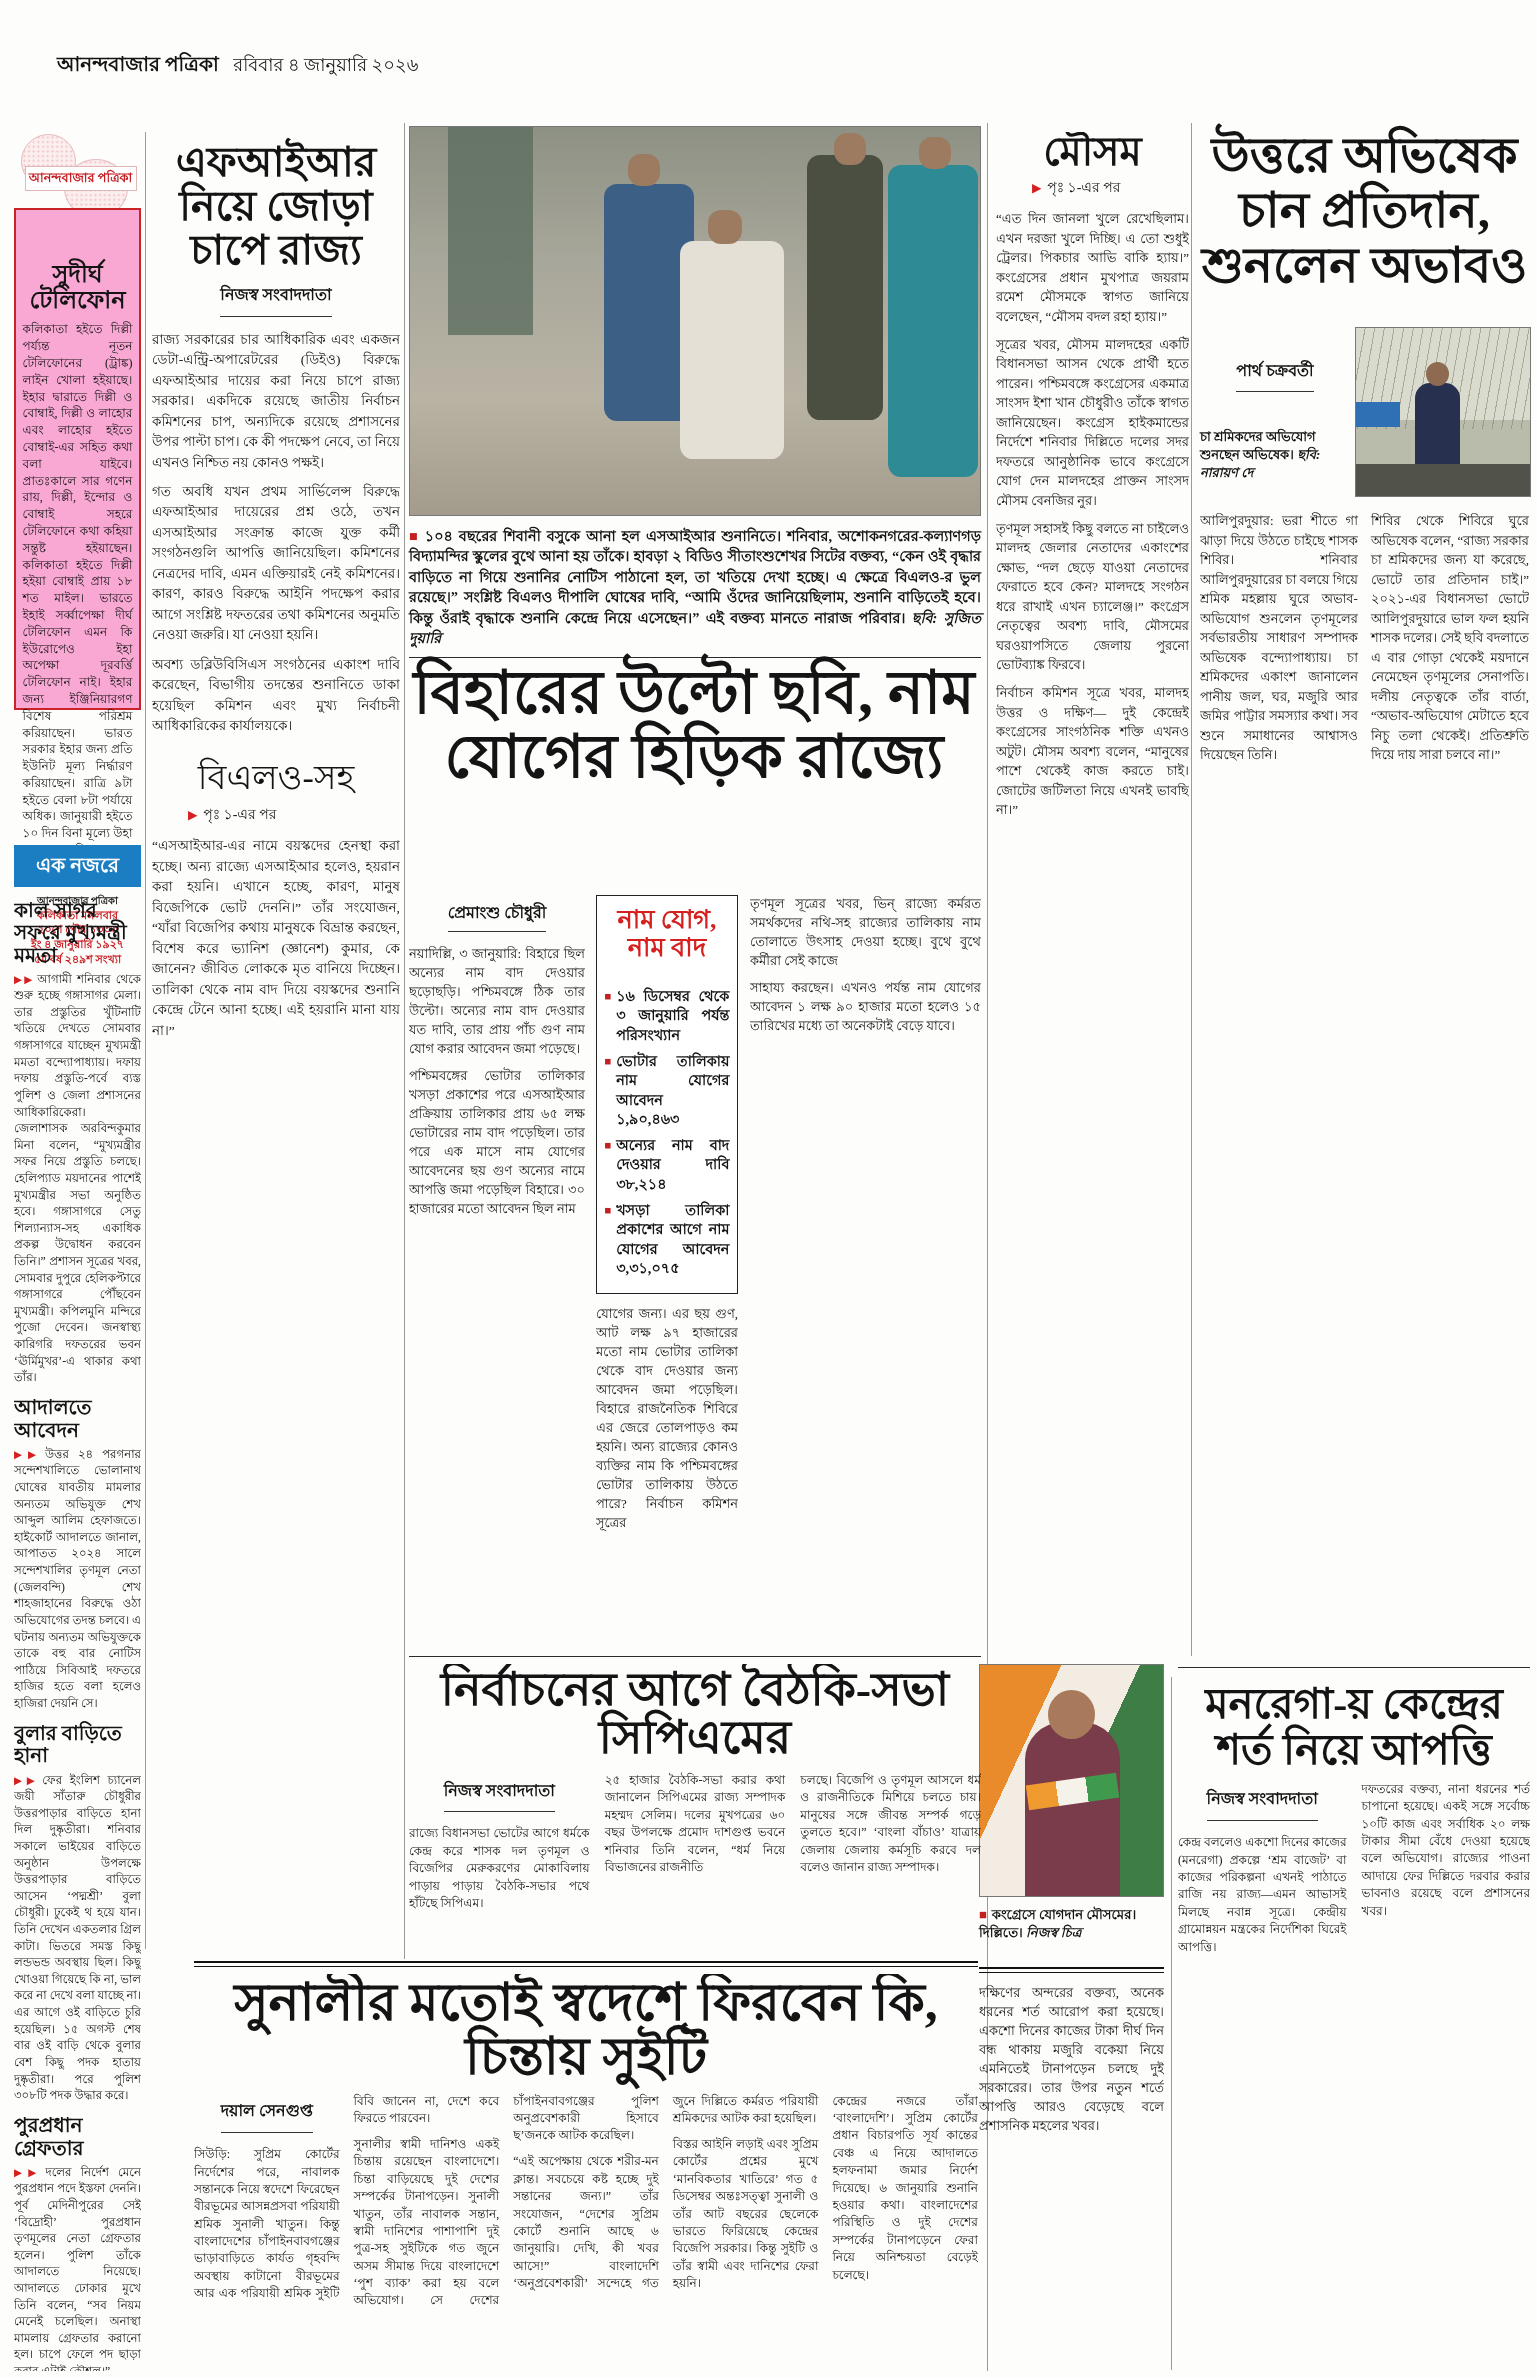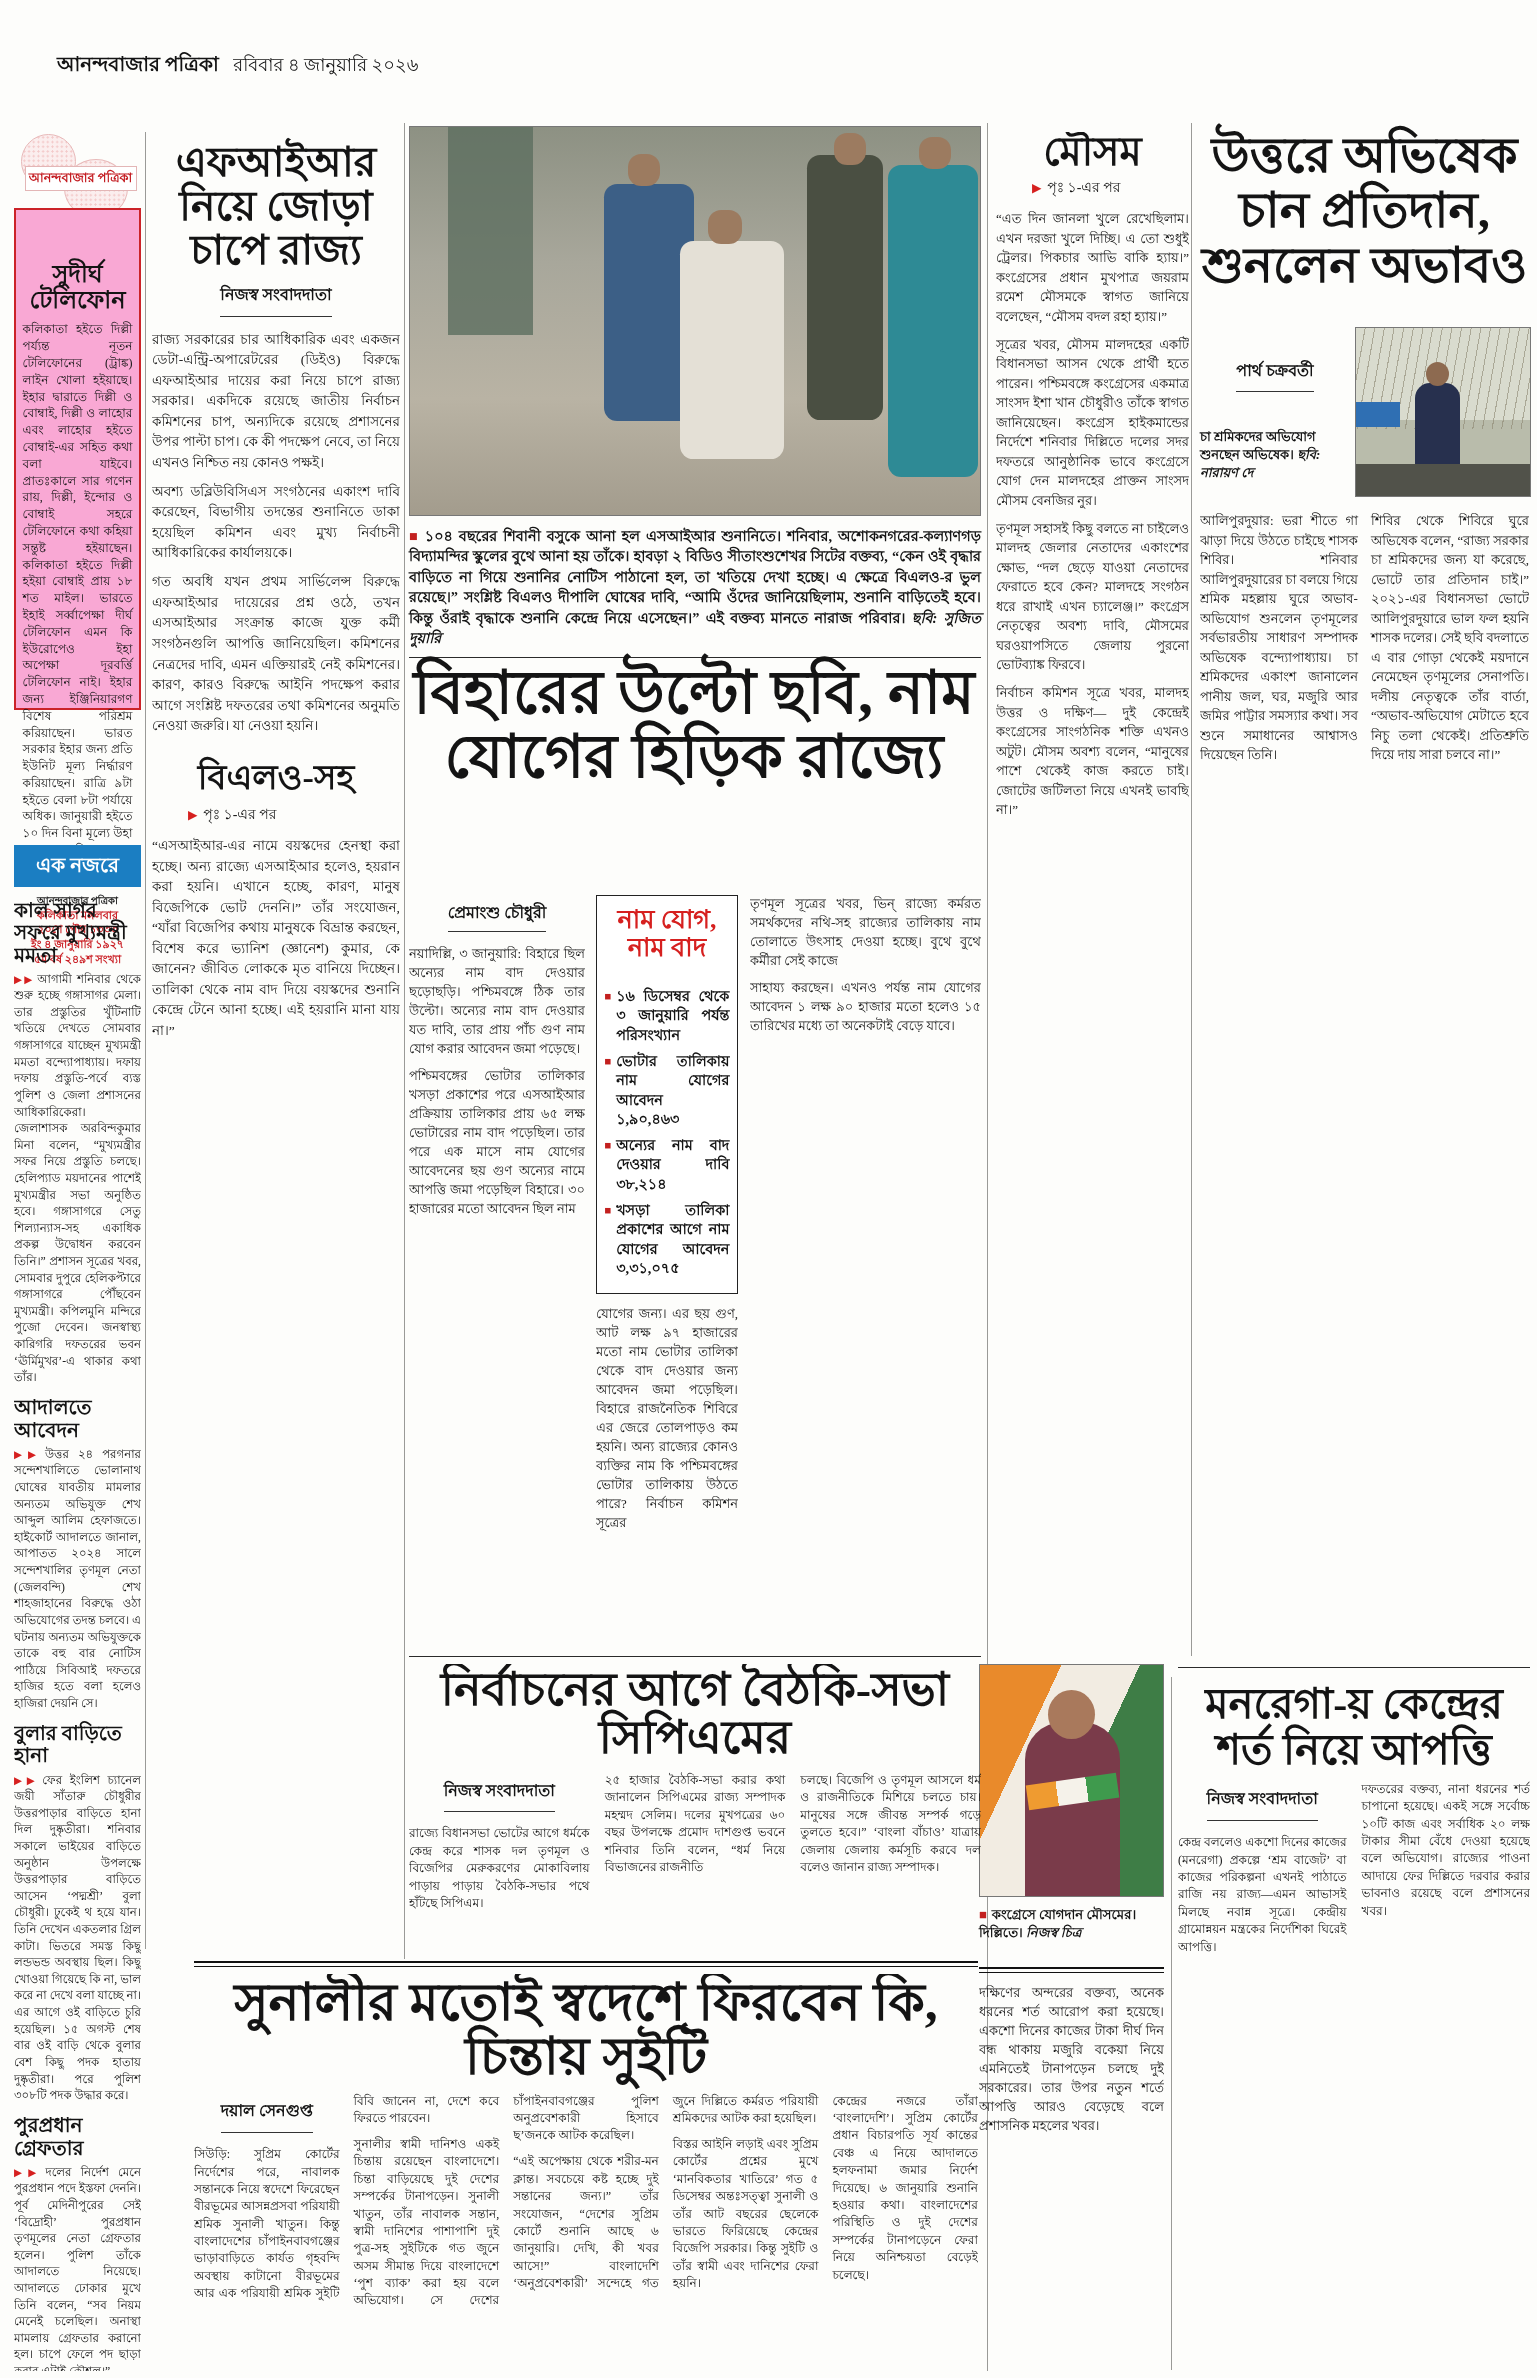--- a/index.html
+++ b/index.html
@@ -45,21 +45,21 @@
   .archive-foot .fr{color:#cb2228;font-weight:700;display:block;}
   .glance{position:absolute;left:14px;top:845px;width:127px;height:1526px;overflow:hidden;}
   .glance-banner{background:#1b7ec2;color:#fff;font-weight:700;font-size:20px;text-align:center;padding:4.7px 0;margin-bottom:11.4px;}
   .gitem h3{margin:9.5px 0 5.7px;font-size:20px;line-height:1.12;}
   .gitem .gtxt{font-size:11.7px;line-height:1.42;text-align:justify;}
   .gmark{color:#d6201f;font-size:10.4px;margin-right:2.8px;}
   
   .colb{position:absolute;left:152px;top:134px;width:248px;height:1817px;overflow:hidden;}
   .colb h1{margin:5.7px 0 9.5px;font-size:41px;line-height:1.08;text-align:center;}
   .colb .bodytxt{font-size:13.5px;line-height:1.52;}
-  .blo-head{margin:24.6px 0 7.6px;font-size:34px;text-align:center;font-weight:700;line-height:1;}
+  .blo-head{margin:24.6px 0 7.6px;font-size:34px;text-align:center;font-weight:400;line-height:1;}
   
   .photo-main{position:absolute;left:409px;top:126px;width:572px;height:390px;border:0.9px solid #777;overflow:hidden;
      background:linear-gradient(180deg,#8d9183 0%,#a8a79b 35%,#b9b3a4 70%,#a39c8d 100%);}
   .photo-main .door{position:absolute;left:38px;top:0;width:85px;height:208px;background:#5d6e5f;opacity:.8;}
   .photo-main .fig{position:absolute;border-radius:13.2px;}
   .f-blue{left:194px;top:57px;width:90px;height:237px;background:#3c5f86;}
   .f-white{left:270px;top:114px;width:104px;height:218px;background:#e4e0d6;}
   .f-teal{left:478px;top:38px;width:90px;height:312px;background:#2e8a95;}
   .f-dark{left:397px;top:28px;width:76px;height:265px;background:#4a4f42;}
   .f-head{border-radius:50%;background:#9c7b60;}
@@ -180,22 +180,22 @@
         <span class="gmark" data-name="glance-marker-icon">▶▶</span><span>দলের নির্দেশ মেনে পুরপ্রধান পদে ইস্তফা দেননি। পূর্ব মেদিনীপুরের সেই ‘বিদ্রোহী’ পুরপ্রধান তৃণমূলের নেতা গ্রেফতার হলেন। পুলিশ তাঁকে আদালতে নিয়েছে। আদালতে ঢোকার মুখে তিনি বলেন, “সব নিয়ম মেনেই চলেছিল। অনাস্থা মামলায় গ্রেফতার করানো হল। চাপে ফেলে পদ ছাড়া করার এটাই কৌশল।”</span>
       </div>
     </div>
   </div>
 
   <div class="colb" data-name="article-fir">
     <h1 data-name="article-fir-headline">এফআইআর নিয়ে জোড়া চাপে রাজ্য</h1>
     <span class="byline" data-name="article-fir-byline"><i>নিজস্ব সংবাদদাতা</i></span>
     <div class="bodytxt" data-name="article-fir-body">
       <p data-name="paragraph">রাজ্য সরকারের চার আধিকারিক এবং একজন ডেটা-এন্ট্রি-অপারেটরের (ডিইও) বিরুদ্ধে এফআইআর দায়ের করা নিয়ে চাপে রাজ্য সরকার। একদিকে রয়েছে জাতীয় নির্বাচন কমিশনের চাপ, অন্যদিকে রয়েছে প্রশাসনের উপর পাল্টা চাপ। কে কী পদক্ষেপ নেবে, তা নিয়ে এখনও নিশ্চিত নয় কোনও পক্ষই।</p>
+      <p data-name="paragraph">গত অবধি যখন প্রথম সার্ভিলেন্স বিরুদ্ধে এফআইআর দায়েরের প্রশ্ন ওঠে, তখন এসআইআর সংক্রান্ত কাজে যুক্ত কর্মী সংগঠনগুলি আপত্তি জানিয়েছিল। কমিশনের নেত্রদের দাবি, এমন এক্তিয়ারই নেই কমিশনের। কারণ, কারও বিরুদ্ধে আইনি পদক্ষেপ করার আগে সংশ্লিষ্ট দফতরের তথা কমিশনের অনুমতি নেওয়া জরুরি। যা নেওয়া হয়নি।</p>
       <p data-name="paragraph">অবশ্য ডব্লিউবিসিএস সংগঠনের একাংশ দাবি করেছেন, বিভাগীয় তদন্তের শুনানিতে ডাকা হয়েছিল কমিশন এবং মুখ্য নির্বাচনী আধিকারিকের কার্যালয়কে।</p>
-      <p data-name="paragraph">গত অবধি যখন প্রথম সার্ভিলেন্স বিরুদ্ধে এফআইআর দায়েরের প্রশ্ন ওঠে, তখন এসআইআর সংক্রান্ত কাজে যুক্ত কর্মী সংগঠনগুলি আপত্তি জানিয়েছিল। কমিশনের নেত্রদের দাবি, এমন এক্তিয়ারই নেই কমিশনের। কারণ, কারও বিরুদ্ধে আইনি পদক্ষেপ করার আগে সংশ্লিষ্ট দফতরের তথা কমিশনের অনুমতি নেওয়া জরুরি। যা নেওয়া হয়নি।</p>
     </div>
     <div class="blo-head" data-name="article-blo-headline">বিএলও-সহ</div>
     <div class="cont" data-name="continued-marker">
       <span class="arr" data-name="continued-arrow-icon">▶</span><span>পৃঃ ১-এর পর</span>
     </div>
     <div class="bodytxt" data-name="article-blo-body">
       <p data-name="paragraph">“এসআইআর-এর নামে বয়স্কদের হেনস্থা করা হচ্ছে। অন্য রাজ্যে এসআইআর হলেও, হয়রান করা হয়নি। এখানে হচ্ছে, কারণ, মানুষ বিজেপিকে ভোট দেননি।” তাঁর সংযোজন, “যাঁরা বিজেপির কথায় মানুষকে বিভ্রান্ত করছেন, বিশেষ করে ভ্যানিশ (জ্ঞানেশ) কুমার, কে জানেন? জীবিত লোককে মৃত বানিয়ে দিচ্ছেন। তালিকা থেকে নাম বাদ দিয়ে বয়স্কদের শুনানি কেন্দ্রে টেনে আনা হচ্ছে। এই হয়রানি মানা যায় না।”</p>
     </div>
   </div>
 

